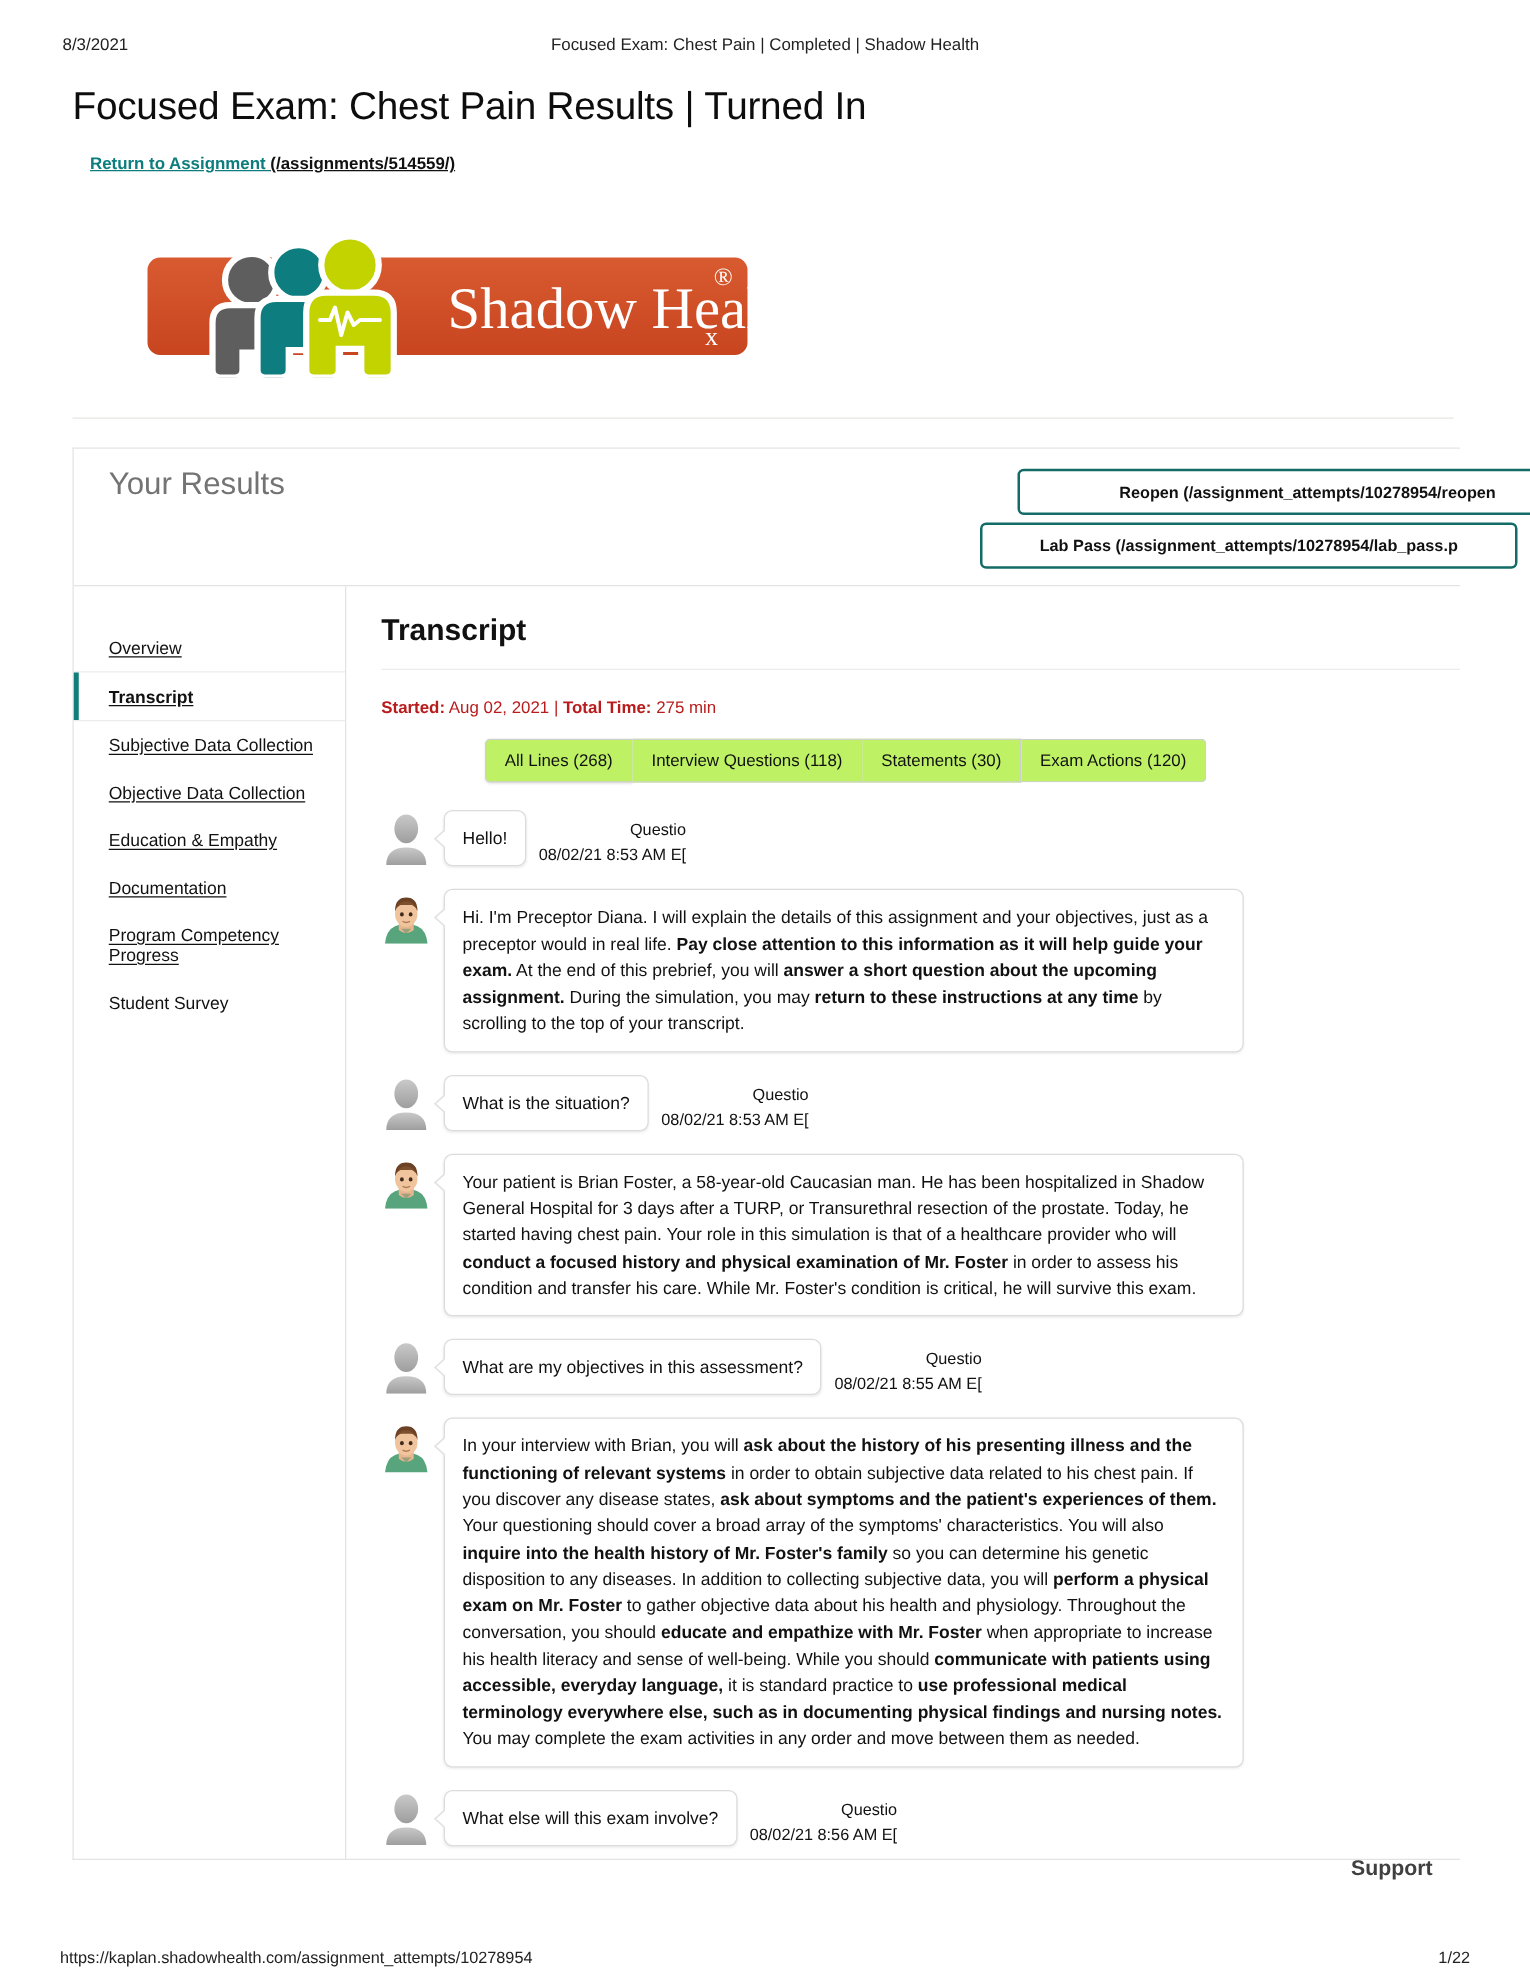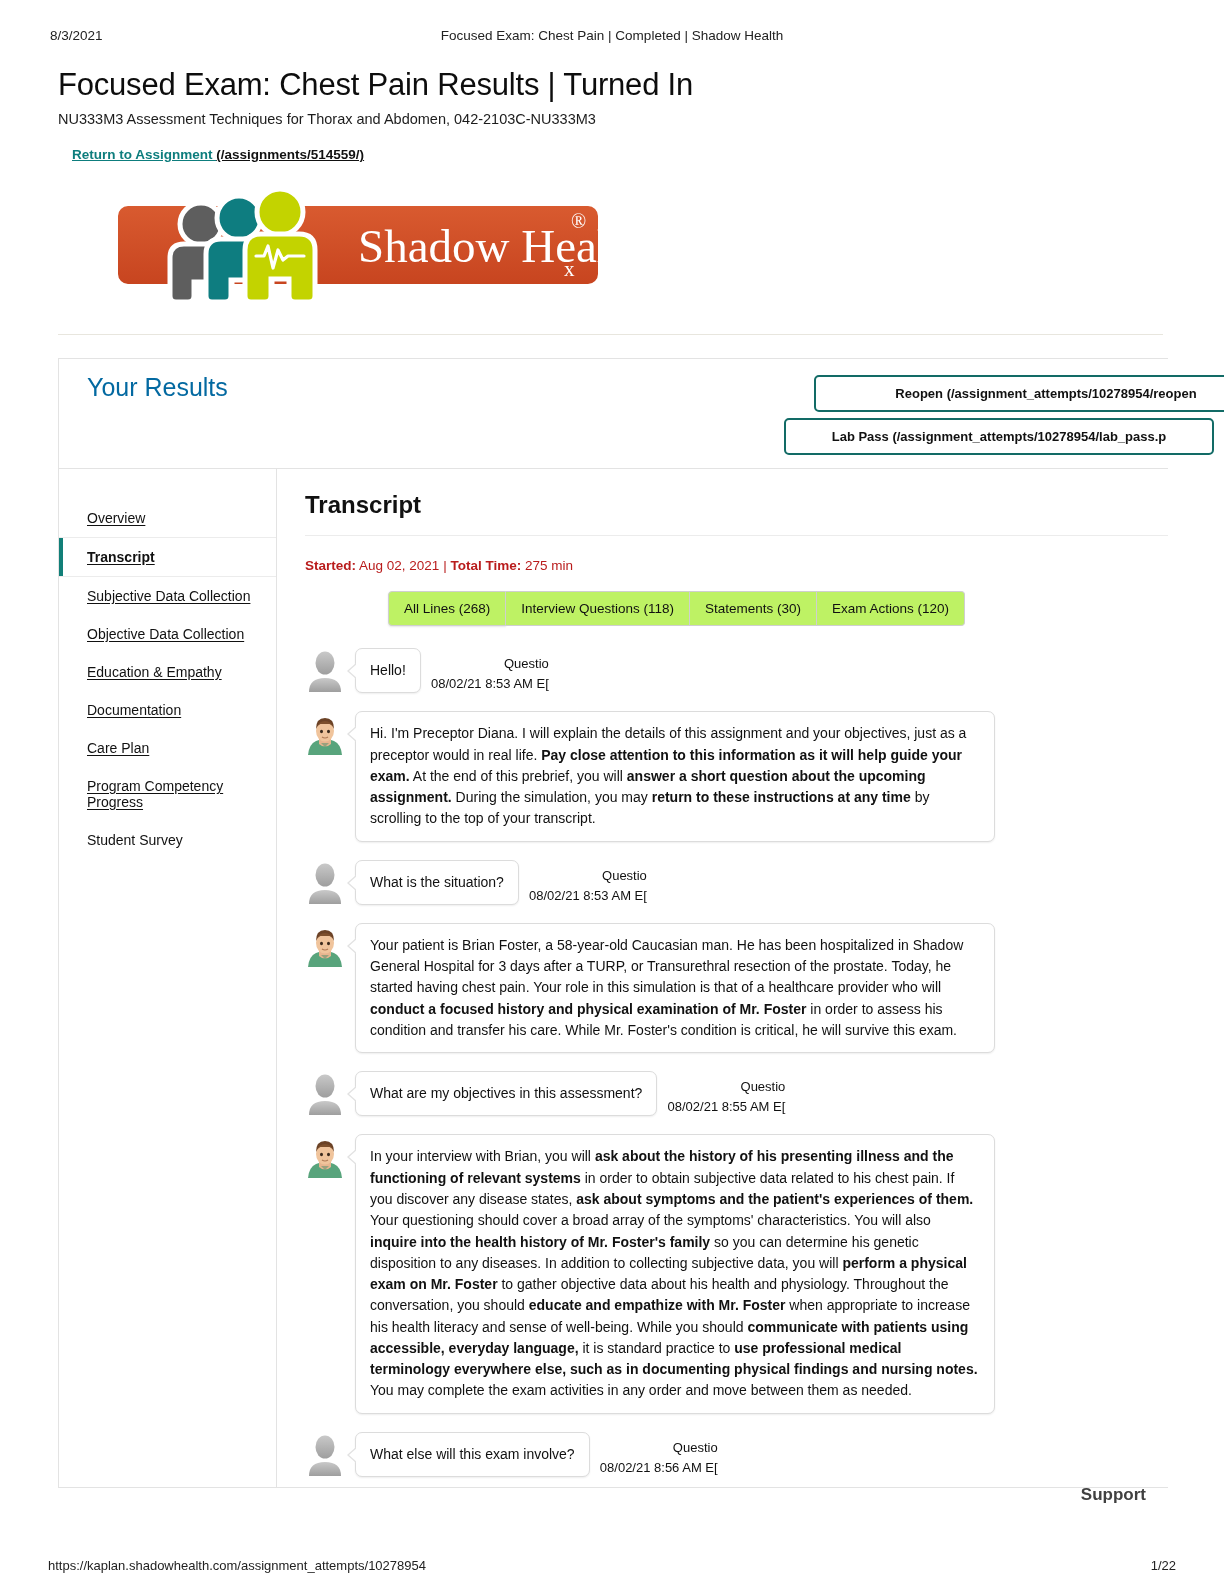--- a/index.html
+++ b/index.html
@@ -55,21 +55,21 @@
     border-right: none;
     background: #fff;
     overflow: visible;
   }
   .card-head {
     position: relative; height: 110px;
     border-bottom: 1px solid #e3e3e3;
   }
   .your-results {
     position: absolute; left: 28px; top: 14px;
-    font-size: 25px; font-weight: 400; color: #0369a1;
+    font-size: 25px; font-weight: 400; color: #737373;
   }
   .head-btns {
     position: absolute; right: -48px; top: 16px;
     width: 420px;
   }
   .hdr-btn {
     display: block;
     border: 2px solid #126b66;
     border-radius: 5px;
     background: #fff;
@@ -195,21 +195,20 @@
 
 <div class="page">
 
   <div class="print-header">
     <span class="ph-date">8/3/2021</span>
     <span class="ph-title">Focused Exam: Chest Pain | Completed | Shadow Health</span>
   </div>
 
   <div class="title-block">
     <h1 class="page-title">Focused Exam: Chest Pain Results | Turned In</h1>
-    <div class="course-line">NU333M3 Assessment Techniques for Thorax and Abdomen, 042-2103C-NU333M3</div>
     <a class="return-link" href="#">
       <span class="rl-a">Return to Assignment </span><span class="rl-b">(/assignments/514559/)</span>
     </a>
   </div>
 
   <div class="logo-wrap">
     <svg class="logo-svg" width="500" height="122" viewBox="0 0 500 122">
       <defs>
         <linearGradient id="plateGrad" x1="0" y1="0" x2="0" y2="1">
           <stop offset="0" stop-color="#d95b30"></stop>
@@ -266,23 +265,20 @@
           <span class="lbl">Subjective Data Collection</span>
         </div>
         <div class="side-item">
           <span class="lbl">Objective Data Collection</span>
         </div>
         <div class="side-item">
           <span class="lbl">Education &amp; Empathy</span>
         </div>
         <div class="side-item">
           <span class="lbl">Documentation</span>
-        </div>
-        <div class="side-item">
-          <span class="lbl">Care Plan</span>
         </div>
         <div class="side-item">
           <span class="lbl">Program Competency Progress</span>
         </div>
         <div class="side-item">
           <span>Student Survey</span>
         </div>
       </nav>
 
       <section class="main">

